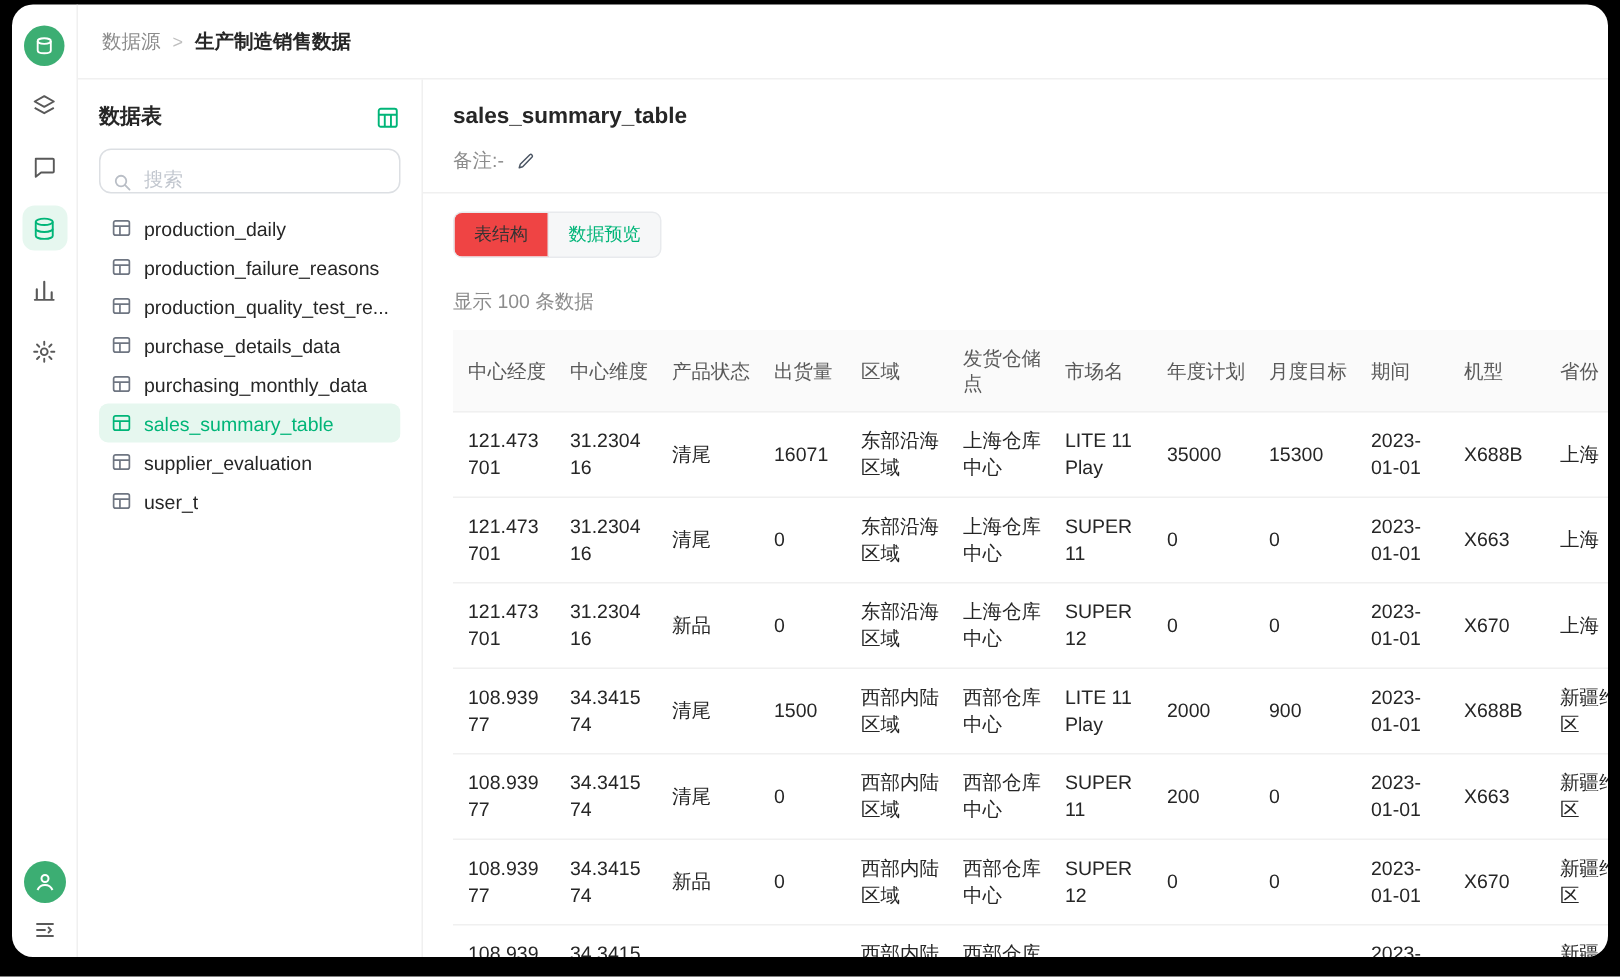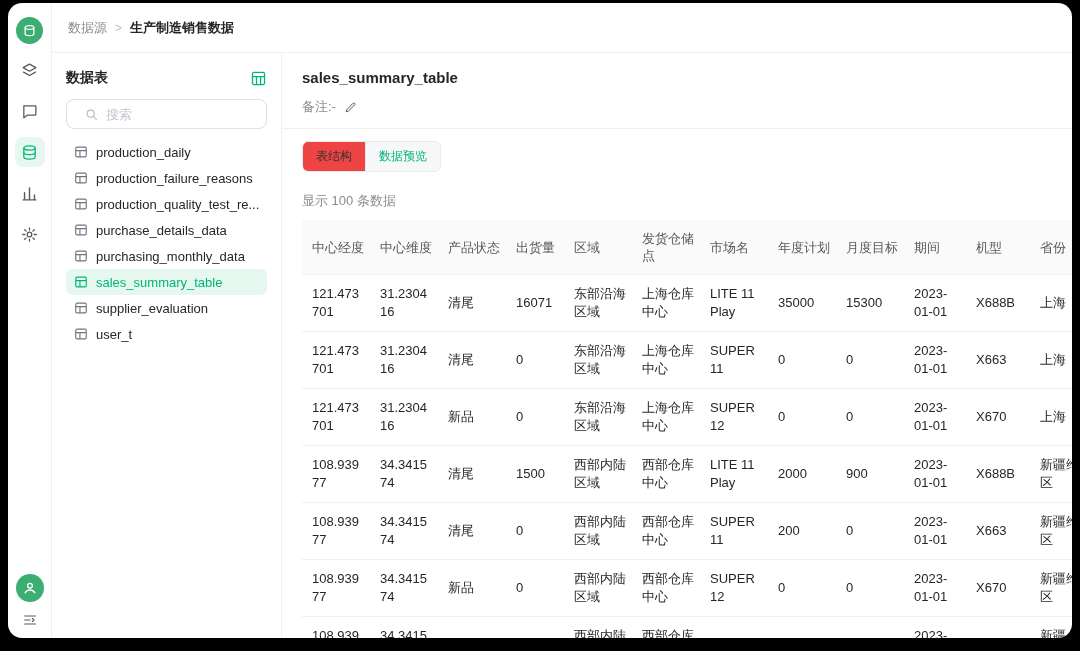--- a/index.html
+++ b/index.html
@@ -61,21 +61,21 @@
   aside {
     width:230px; flex-shrink:0; border-right:1px solid #f0f0f0;
     padding:16px 14px 0; display:flex; flex-direction:column; min-height:0;
   }
   .aside-head { display:flex; align-items:center; justify-content:space-between; }
   .aside-title { font-size:14px; font-weight:700; color:#262626; }
   .aside-grid-btn { color:#00b578; cursor:pointer; display:flex; }
   .aside-grid-btn svg { width:17px; height:17px; }
   .search {
     margin-top:12px; height:30px; border:1px solid #dcdfe3; border-radius:8px;
-    display:flex; align-items:center; padding:0 18px; gap:6px; color:#b9bec6; background:#fff;
+    display:flex; align-items:flex-end; padding:0 8px; gap:6px; color:#b9bec6; background:#fff;
   }
   .search svg { width:13px; height:13px; flex-shrink:0; }
   .search input { border:0; outline:0; flex:1; min-width:0; font-size:13px; color:#262626; background:transparent; }
   .search input::placeholder { color:#c2c7cf; }
   .list { margin-top:10px; overflow:hidden; }
   .list-item {
     display:flex; align-items:center; gap:8px; height:26px; padding:0 8px;
     border-radius:6px; font-size:13px; color:#262626; cursor:pointer;
   }
   .list-item .li-icon { color:#6f7682; display:flex; flex-shrink:0; }

